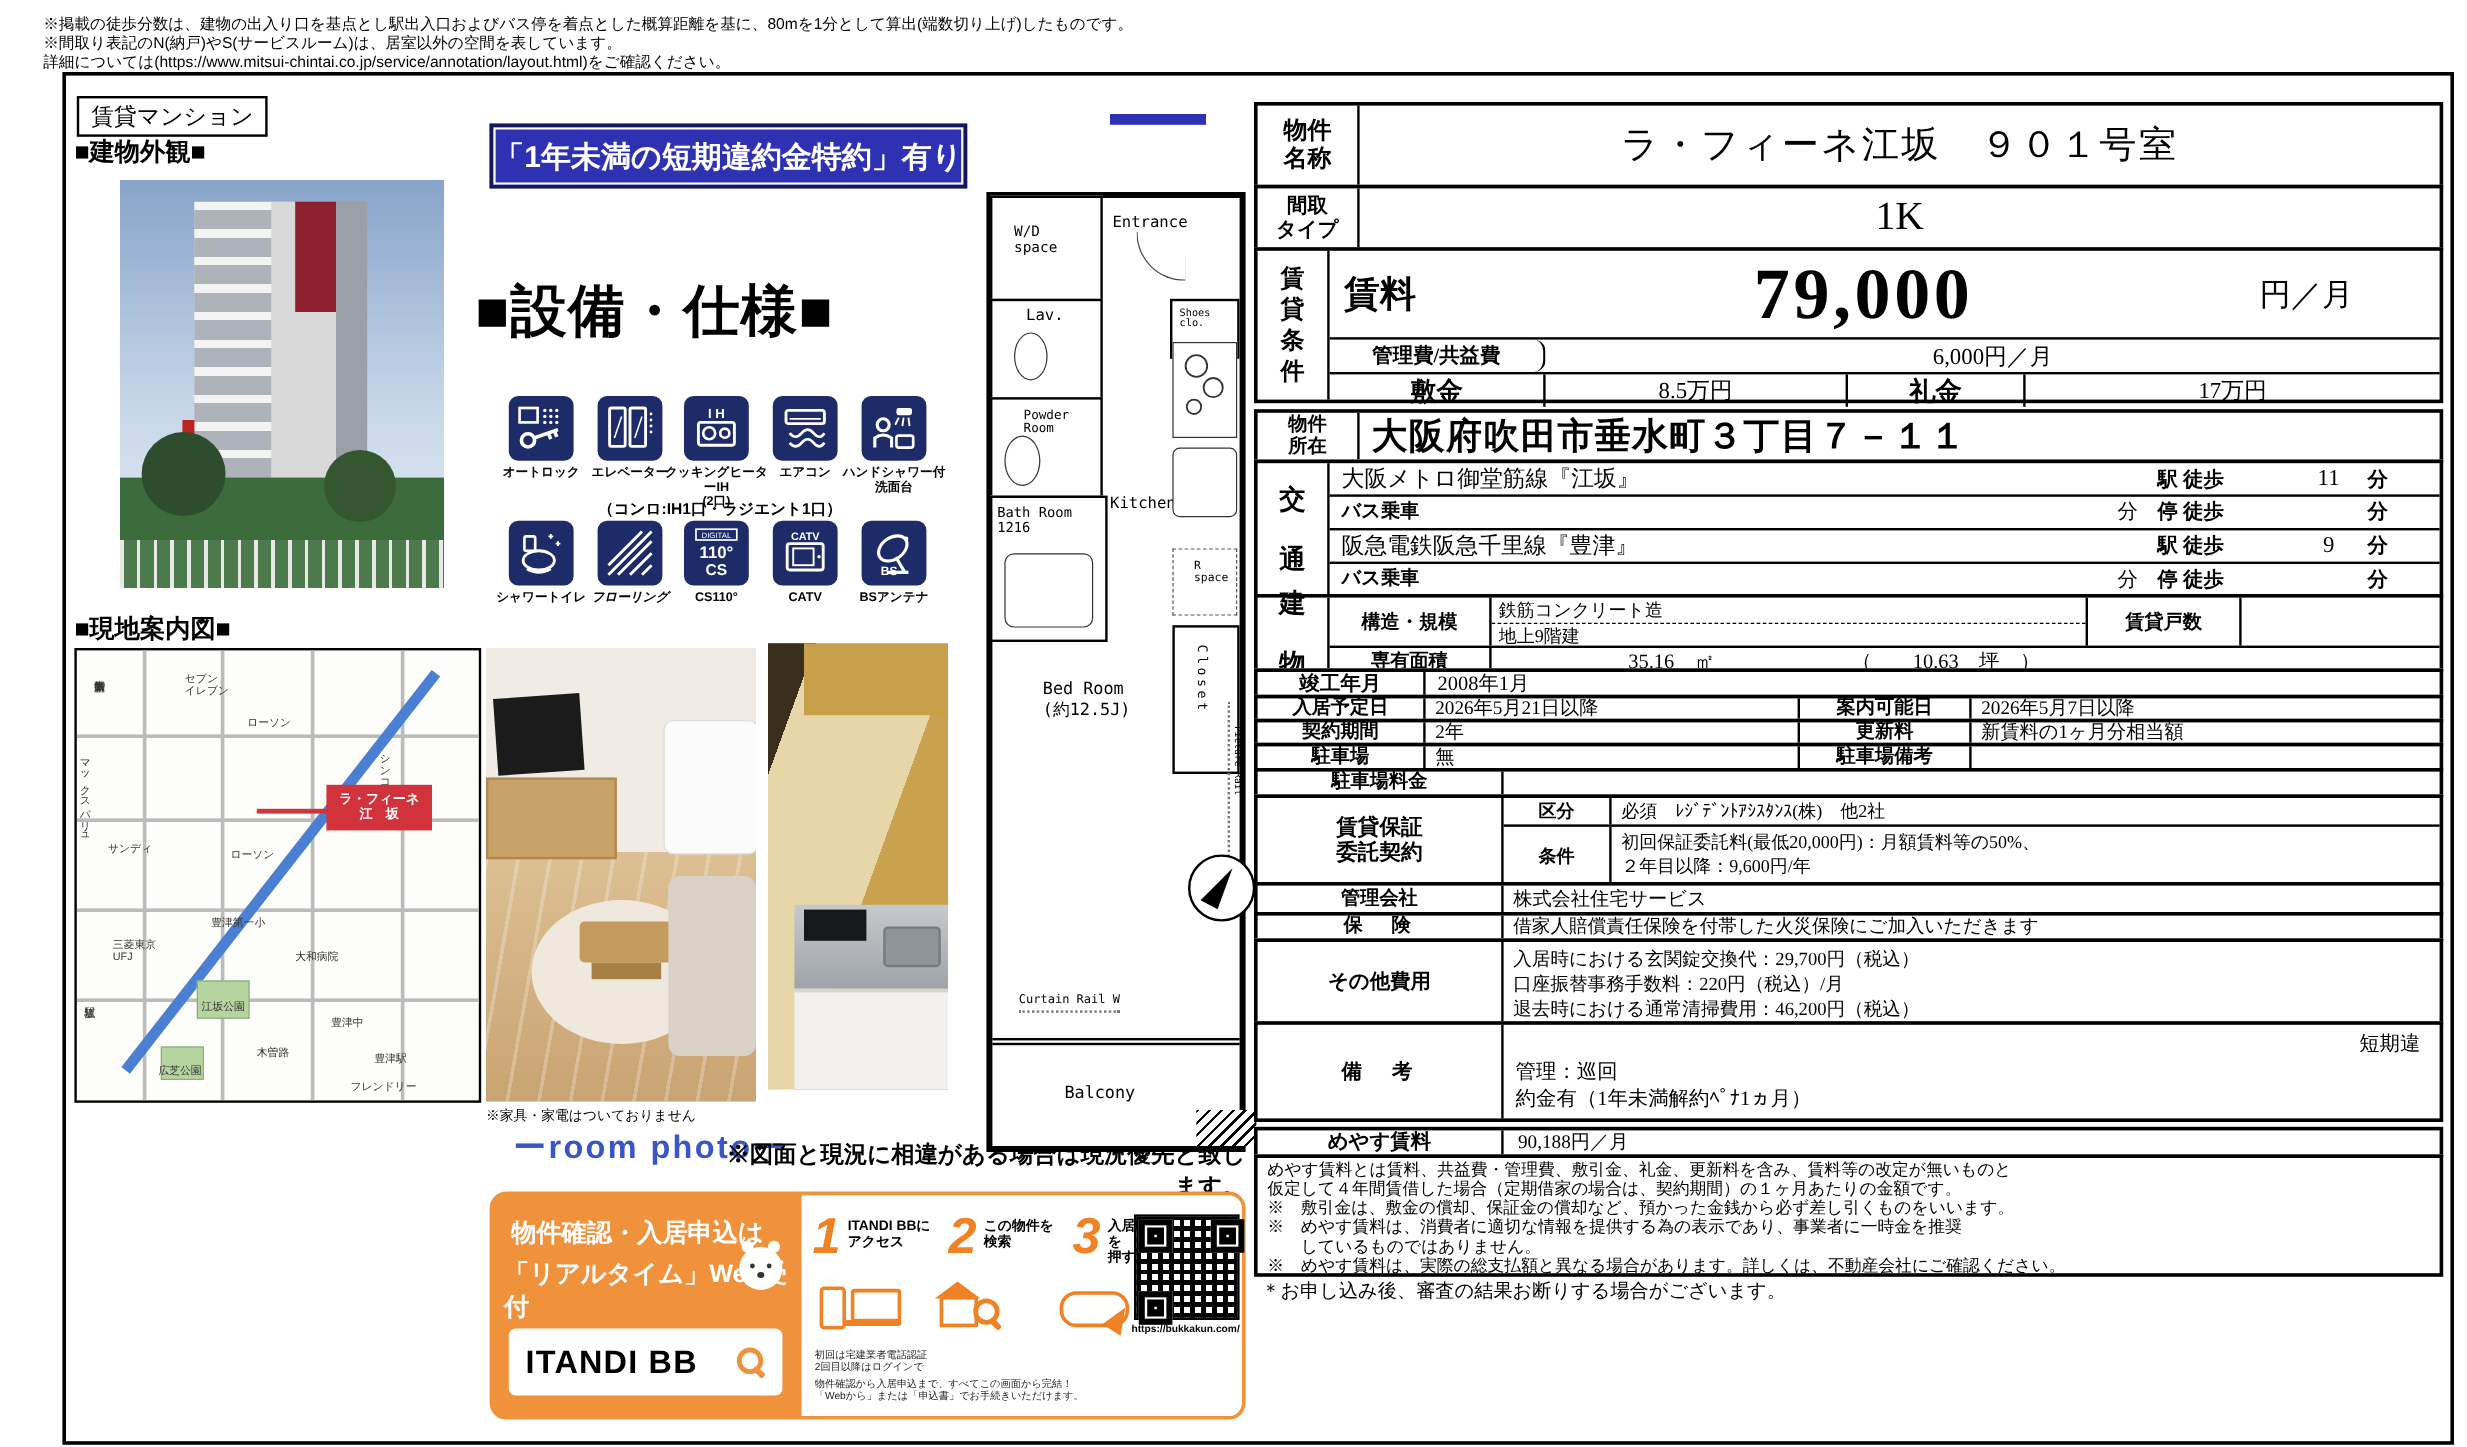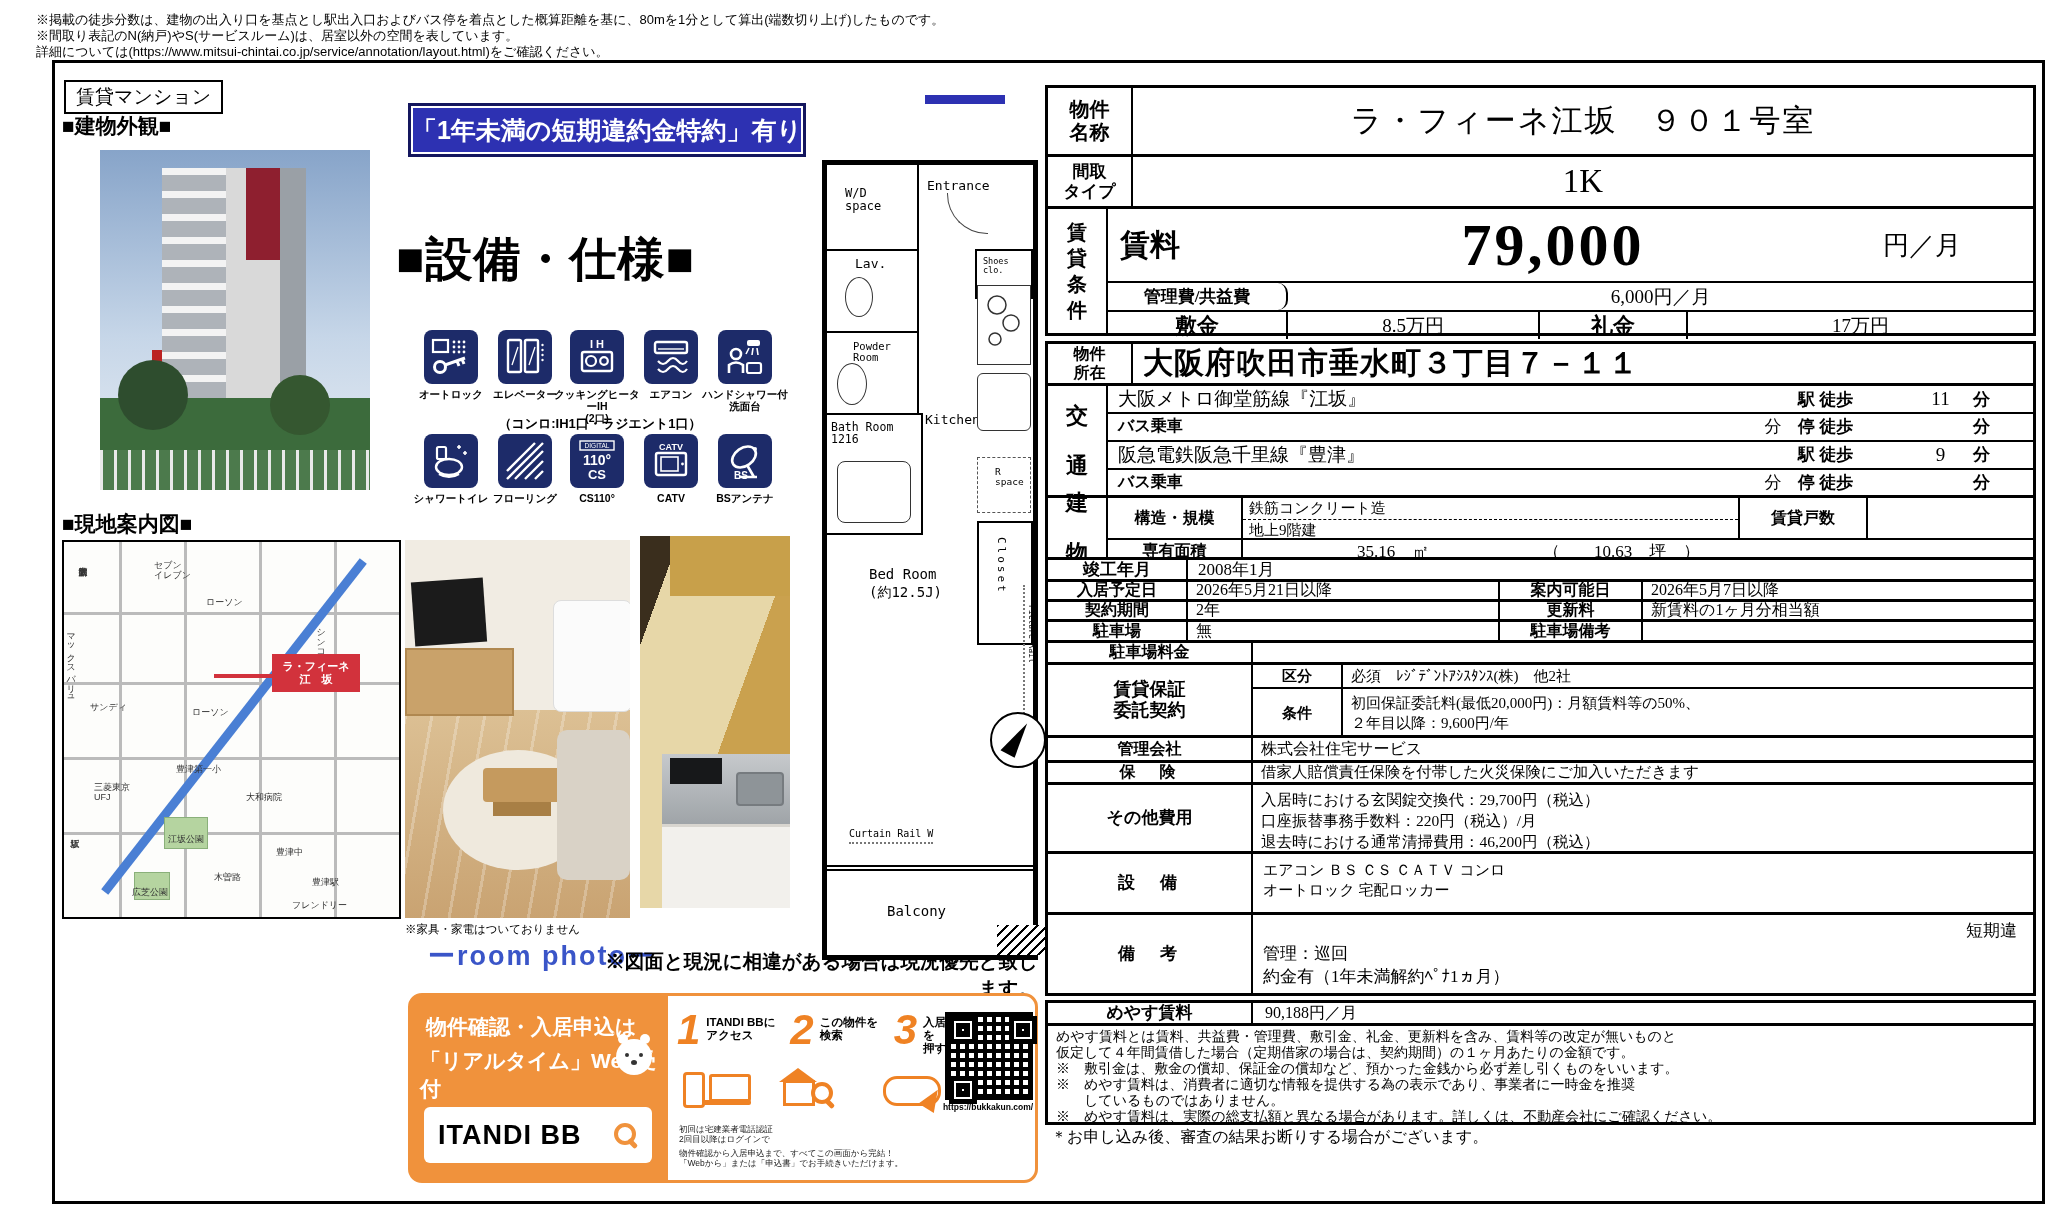--- a/index.html
+++ b/index.html
@@ -171,21 +171,21 @@
   </div>
   <div class="tile" style="left:718px;top:434px;">
     <svg width="40" height="40" viewBox="0 0 40 40">
         <ellipse cx="19" cy="16" rx="13" ry="9" transform="rotate(-35 19 16)" fill="none" stroke="#fff" stroke-width="2.6"></ellipse>
         <path d="M22 24 l7 12 M14 36 h18" stroke="#fff" stroke-width="2.6"></path>
         <circle cx="30" cy="8" r="2" fill="#fff"></circle>
         <text x="9" y="38" fill="#fff" font-size="10" font-weight="bold" font-family="Liberation Sans, sans-serif">BS</text>
       </svg>
   </div>
   <div class="iclabel" style="left:405px;top:492px;">シャワートイレ</div>
-  <div class="iclabel" style="left:479px;top:492px;">フローリング</div>
+  <div class="iclabel" style="left:479px;top:492px;font-style:italic;">フローリング</div>
   <div class="iclabel" style="left:551px;top:492px;">CS110°</div>
   <div class="iclabel" style="left:625px;top:492px;">CATV</div>
   <div class="iclabel" style="left:699px;top:492px;">BSアンテナ</div>
 
   <div class="abs" style="left:62px;top:510px;font-size:21px;font-weight:bold;">■現地案内図■</div>
   <div id="map">
     <div class="road" style="left:0;top:70px;width:335px;height:3px;"></div>
     <div class="road" style="left:0;top:140px;width:335px;height:3px;"></div>
     <div class="road" style="left:0;top:215px;width:335px;height:3px;"></div>
     <div class="road" style="left:0;top:290px;width:335px;height:3px;"></div>
@@ -507,25 +507,20 @@
       <div class="cell" style="flex:1;padding-left:8px;font-size:15.5px;">借家人賠償責任保険を付帯した火災保険にご加入いただきます</div>
     </div>
 
     <div class="sec" style="height:72px;">
       <div class="hd" style="width:205px;font-size:17px;">その他費用</div>
       <div class="pre" style="flex:1;padding:4px 8px;font-size:15.5px;line-height:21px;">入居時における玄関錠交換代：29,700円（税込）
 口座振替事務手数料：220円（税込）/月
 退去時における通常清掃費用：46,200円（税込）</div>
     </div>
 
-    <div class="sec" style="height:64px;">
-      <div class="hd" style="width:205px;font-size:17px;letter-spacing:4px;">設　備</div>
-      <div class="pre" style="flex:1;padding:6px 10px;font-size:15px;line-height:20px;">エアコン ＢＳ ＣＳ ＣＡＴＶ コンロ
-オートロック 宅配ロッカー</div>
-    </div>
 
     <div class="sec" style="height:84px;">
       <div class="hd" style="width:205px;font-size:17px;letter-spacing:4px;">備　考</div>
       <div style="flex:1;display:flex;flex-direction:column;padding:4px 10px;font-size:17px;">
         <div style="text-align:right;padding-right:6px;">短期違</div>
         <div style="text-align:left;">管理：巡回</div>
         <div style="text-align:left;">約金有（1年未満解約ﾍﾟﾅ1ヵ月）</div>
       </div>
     </div>
 

